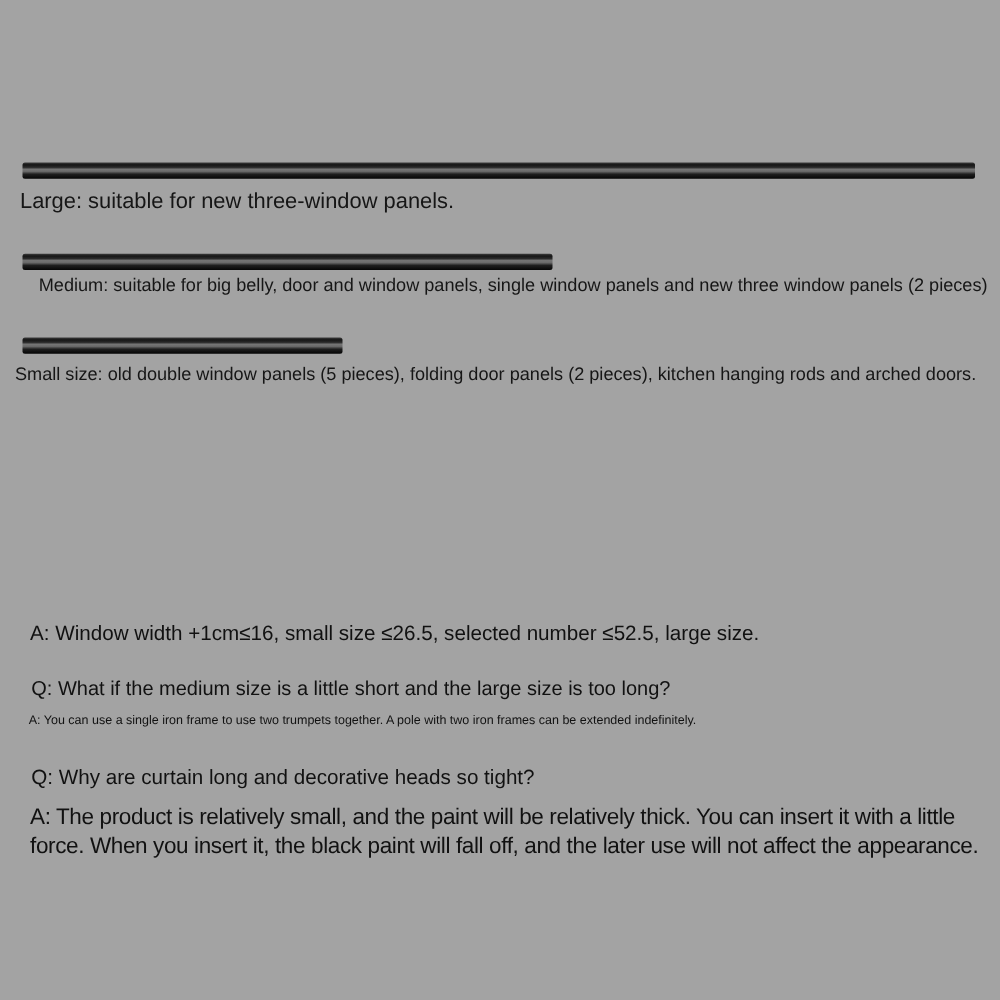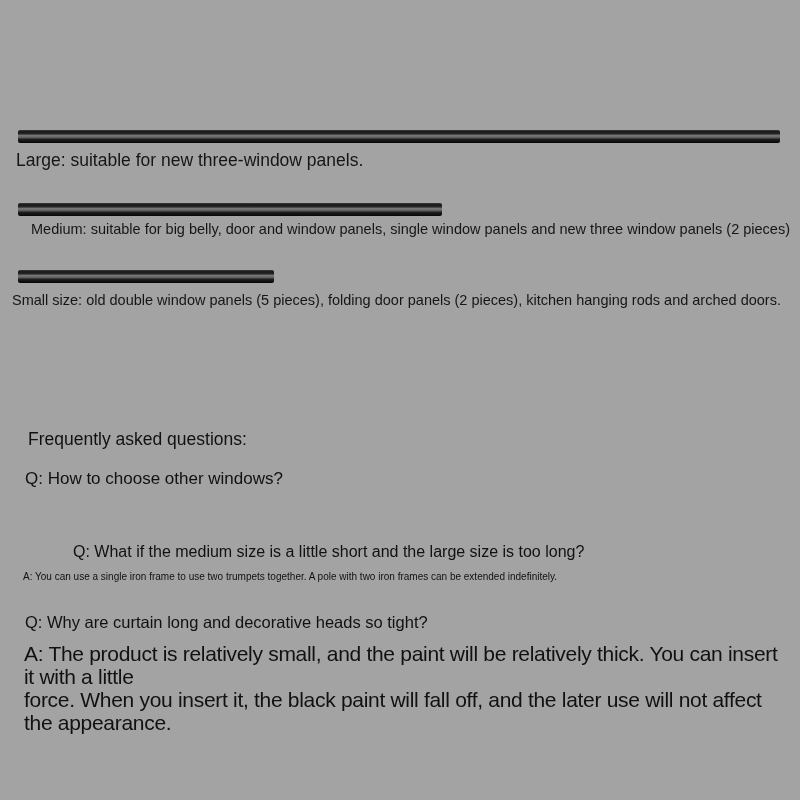--- a/index.html
+++ b/index.html
@@ -39,49 +39,48 @@
   .label-large  { left: 16px; top: 150px; font-size: 17.5px; }
   .label-medium { left: 15px; top: 221px; font-size: 14.5px; margin-left: 16px; }
   .label-small  { left: 12px; top: 292px; font-size: 14.5px; }
 
   
   .faq-heading { left: 28px; top: 429px; font-size: 17.5px; color: #111; }
   .faq-q { color: #111; white-space: nowrap; }
   .faq-a { color: #111; }
   .q1 { left: 25px; top: 469px; font-size: 17px; }
   .a1 { left: 24px; top: 498px; font-size: 16.5px; white-space: nowrap; }
-  .q2 { left: 25px; top: 543px; font-size: 16px; margin-left: 48px; }
+  .q2 { left: 25px; top: 543px; font-size: 16px; }
   .a2 { left: 23px; top: 571px; font-size: 10px; white-space: nowrap; }
   .q3 { left: 25px; top: 613px; font-size: 16.5px; }
   .a3 {
     left: 24px; top: 642px;
-    font-size: 21px;
+    font-size: 18px;
     line-height: 23px;
     letter-spacing: -0.3px;
     white-space: pre-line;
     width: 760px;
   }
 </style>
 </head>
 <body>
 
 <div class="page">
 
   <div class="abs rod rod-large" style="width: 762px;"></div>
   <div class="abs rod-label label-large">Large: suitable for new three-window panels.</div>
 
   <div class="abs rod rod-medium" style="width: 424px;"></div>
   <div class="abs rod-label label-medium">Medium: suitable for big belly, door and window panels, single window panels and new three window panels (2 pieces)</div>
 
   <div class="abs rod rod-small" style="width: 256px;"></div>
   <div class="abs rod-label label-small">Small size: old double window panels (5 pieces), folding door panels (2 pieces), kitchen hanging rods and arched doors.</div>
 
-  <div class="abs faq-heading">Frequently asked questions:</div>
 
-  <div class="abs faq-q q1">Q: How to choose other windows?</div>
+  <div class="abs faq-a a1">A: Window width +1cm≤16, small size ≤26.5, selected number ≤52.5, large size.</div>
 
   <div class="abs faq-q q2">Q: What if the medium size is a little short and the large size is too long?</div>
   <div class="abs faq-a a2">A: You can use a single iron frame to use two trumpets together. A pole with two iron frames can be extended indefinitely.</div>
 
   <div class="abs faq-q q3">Q: Why are curtain long and decorative heads so tight?</div>
   <div class="abs faq-a a3">A: The product is relatively small, and the paint will be relatively thick. You can insert it with a little
 force. When you insert it, the black paint will fall off, and the later use will not affect the appearance.</div>
 
 </div>
 

